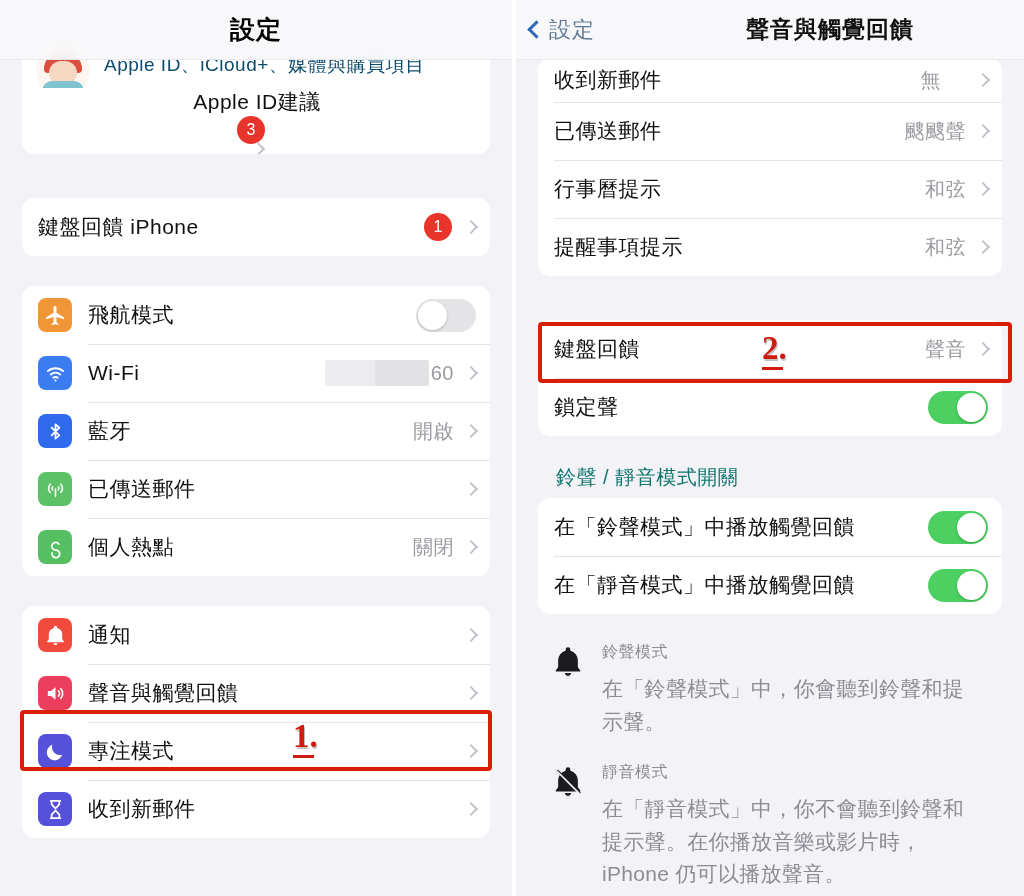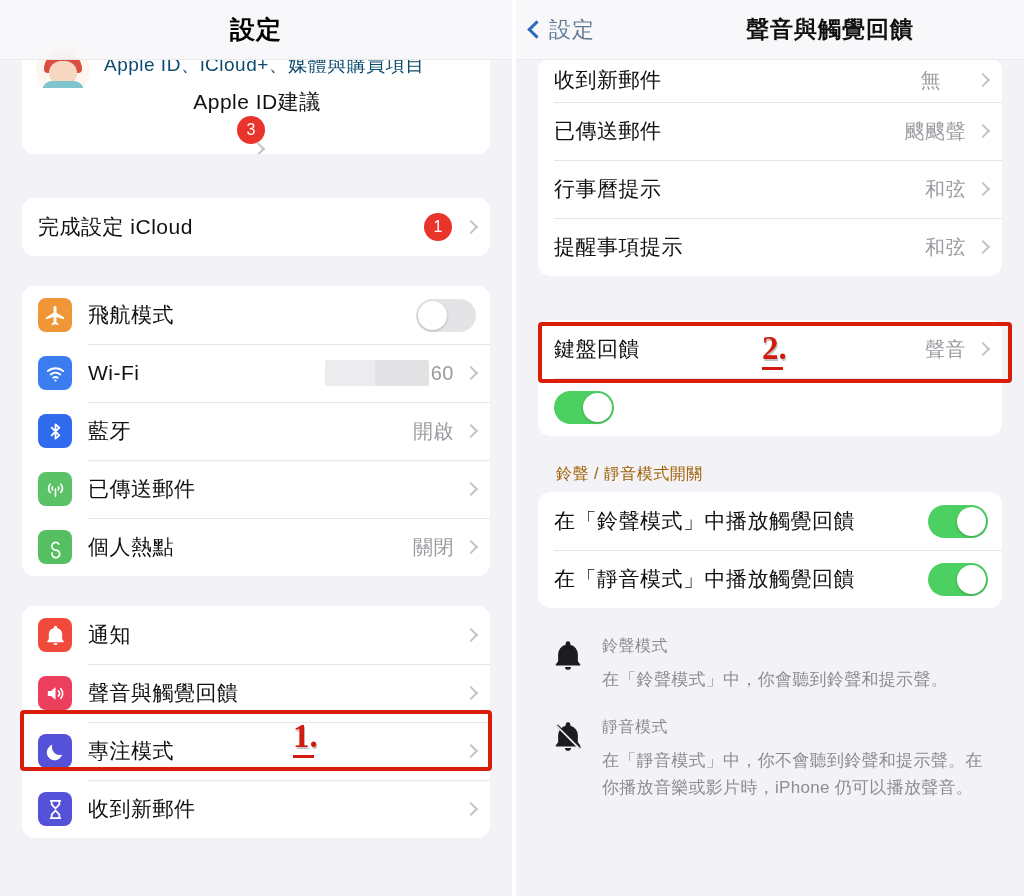--- a/index.html
+++ b/index.html
@@ -128,41 +128,41 @@
   .toggle .knob {
     position: absolute; top: 2px; left: 2px;
     width: 29px; height: 29px; border-radius: 50%;
     background: #fff;
     box-shadow: 0 1px 3px rgba(0,0,0,0.22);
   }
   .toggle.on .knob { left: 29px; }
 
   
   .section-header {
-    font-size: 16px; color: #a16207;
+    font-size: 20px; color: #0f766e;
     padding: 10px 18px 7px 18px;
     letter-spacing: 0.5px;
   }
   .gap-sm { height: 18px; }
   .gap-md { height: 30px; }
   .gap-lg { height: 44px; }
 
   .footer-block {
     display: flex; gap: 16px;
     padding: 10px 18px 0 14px;
   }
   .footer-icon { flex: 0 0 auto; width: 34px; padding-top: 4px; }
   .footer-icon svg { width: 32px; height: 32px; display: block; fill: #1c1c20; }
   .footer-texts { flex: 1; }
   .footer-title {
     font-size: 16px; color: #8c8c93; letter-spacing: 0.5px;
     margin-bottom: 10px;
   }
   .footer-desc {
-    font-size: 17px; color: #8c8c93; line-height: 1.55;
+    font-size: 21px; color: #8c8c93; line-height: 1.55;
     letter-spacing: 0.3px;
   }
 
   
   .profile-row {
     display: flex; align-items: center;
     padding: 0 14px 0 14px;
     height: 46px;
     background: #fff;
     position: relative;
@@ -252,21 +252,21 @@
             <span class="badge">3</span>
             <span class="chevron"></span>
           </div>
         </div>
       </div>
 
       <div class="gap-lg"></div>
 
       <div class="card">
         <div class="row">
-          <span class="row-label">完成設定 iCloud</span>
+          <span class="row-label">鍵盤回饋 iPhone</span>
           <span class="badge">1</span>
           <span class="chevron"></span>
         </div>
       </div>
 
       <div class="gap-md"></div>
 
       <div class="card">
 
         <div class="row with-icon">
@@ -423,20 +423,21 @@
 
       <div class="gap-lg"></div>
 
       <div class="card">
         <div class="row">
           <span class="row-label">鍵盤回饋</span>
           <span class="row-value">聲音</span>
           <span class="chevron"></span>
         </div>
         <div class="row">
+          <span class="row-label">鎖定聲</span>
           <span class="toggle on">
             <span class="knob"></span>
           </span>
         </div>
       </div>
 
       <div class="gap-sm"></div>
 
       <div class="section-header">鈴聲 / 靜音模式開關</div>
 

